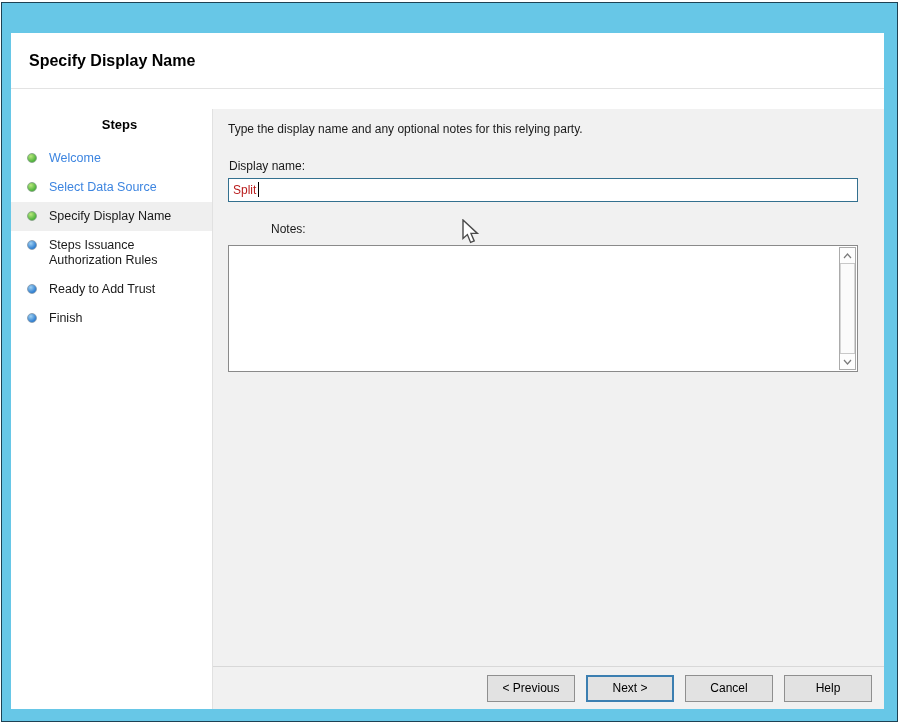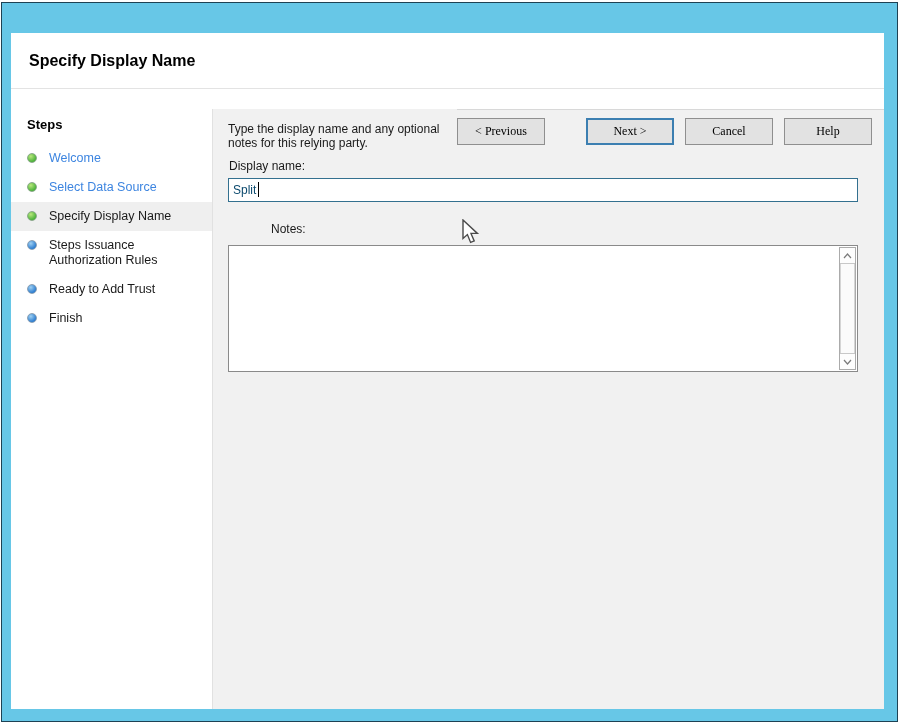--- a/index.html
+++ b/index.html
@@ -38,21 +38,21 @@
   }
   .header-band h1 { font-size: 16px; font-weight: bold; color: #000000; }
 
   .body-row { flex: 1; display: flex; min-height: 0; }
 
   
   .sidebar {
     width: 202px; flex: none; background: #ffffff;
     border-right: 1px solid #e1e1e1; padding-top: 8px;
   }
-  .steps-title { font-size: 13px; font-weight: bold; color: #000000; margin: 0 0 12px 16px; }
+  .steps-title { font-size: 13px; font-weight: bold; color: #000000; margin: 0 0 12px 16px; text-align: center; }
   .step-item {
     display: flex; align-items: flex-start; padding: 7px 6px 7px 16px;
     font-size: 12.5px; line-height: 15px; cursor: default;
   }
   .step-item .bullet {
     flex: none; width: 10px; height: 10px; border-radius: 50%;
     margin: 2px 12px 0 0; border: 1px solid #9a9a9a;
   }
   .step-item.done .bullet {
     background: radial-gradient(circle at 35% 30%, #b8e77c, #4eb33c 70%);
@@ -61,35 +61,35 @@
   .step-item.pending .bullet {
     background: radial-gradient(circle at 35% 30%, #9fd0f2, #2f7fd1 70%);
     border-color: #8aa0b5;
   }
   .step-item.done .step-label { color: #3d85e0; }
   .step-item.pending .step-label, .step-item.current .step-label { color: #1a1a1a; }
   .step-item.current { background: #efefef; }
   .step-label { max-width: 150px; }
 
   
-  .main { flex: 1; background: #f1f1f1; position: relative; display: flex; flex-direction: row; justify-content: space-between; }
+  .main { flex: 1; background: #f1f1f1; position: relative; display: flex; flex-direction: column; justify-content: space-between; }
   .content { flex: 1; position: relative; }
 
   .intro-text { position: absolute; left: 15px; top: 13px; font-size: 12px; color: #1a1a1a; }
   .field-label { position: absolute; font-size: 12px; color: #1a1a1a; }
   .display-name-label { left: 16px; top: 50px; }
   .notes-label { left: 16px; top: 113px; margin-left: 42px; }
 
   .input-wrap {
     position: absolute; left: 15px; top: 69px; width: 630px; height: 24px;
     background: #ffffff; border: 1.5px solid #33708f;
   }
   .input-wrap input {
     width: 100%; height: 100%; border: none; outline: none; background: transparent;
-    font-family: "Liberation Sans", sans-serif; font-size: 12px; color: #0c4a6e;
+    font-family: "Liberation Sans", sans-serif; font-size: 12px; color: #b91c1c;
     padding: 0 4px;
   }
   .text-caret { position: absolute; left: 29px; top: 3px; width: 1px; height: 15px; background: #000; }
 
   .notes-box {
     position: absolute; left: 15px; top: 136px; width: 630px; height: 127px;
     background: #ffffff; border: 1px solid #8a8a8a;
   }
   .notes-box textarea {
     position: absolute; left: 0; top: 0; width: calc(100% - 18px); height: 100%;
@@ -111,24 +111,24 @@
   .sb-thumb { flex: 1; background: #fbfbfb; border-left: 1px solid #d5d5d5; border-right: 1px solid #d5d5d5; }
 
   
   .footer {
     flex: none; height: 43px; border-top: 1px solid #d8d8d8; background: #f1f1f1;
     display: flex; align-items: center; justify-content: flex-end;
     gap: 11px; padding-right: 12px;
   }
   .btn {
     width: 88px; height: 27px; background: #e2e2e2; border: 1px solid #8f8f8f;
-    font-family: Liberation Serif, serif; font-size: 12px; color: #000;
+    font-family: Liberation Sans, sans-serif; font-size: 12px; color: #000;
     cursor: default;
   }
-  .btn.default { border: 2px solid #3c7fb1; margin-left: 30px; }
+  .btn.default { border: 2px solid #3c7fb1; }
 
   
   .mouse-cursor { position: absolute; left: 249px; top: 110px; z-index: 10; pointer-events: none; }
 </style>
 </head>
 <body>
 
 <div class="window">
 
 

